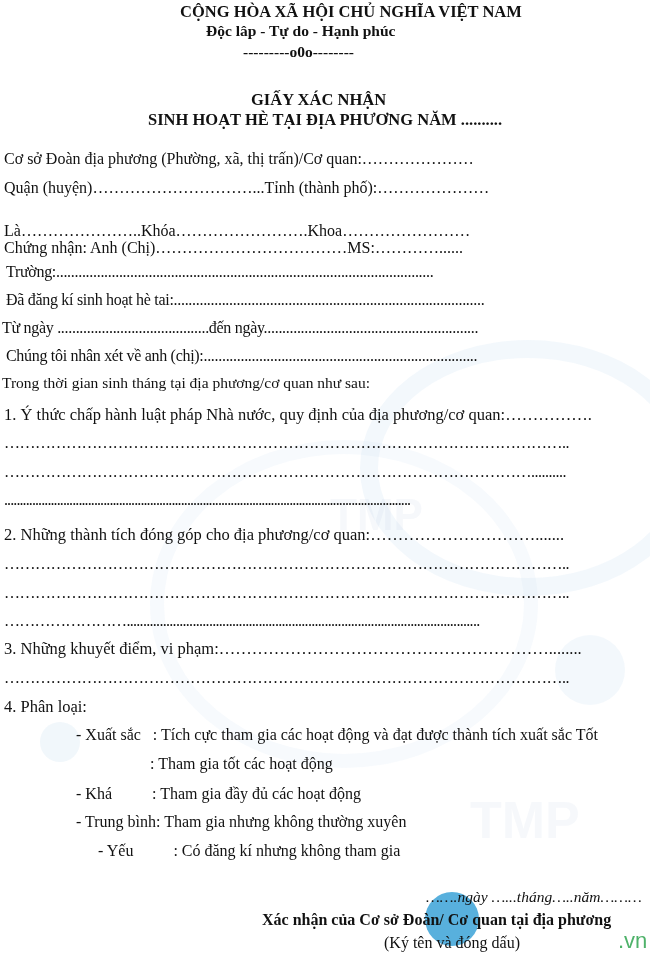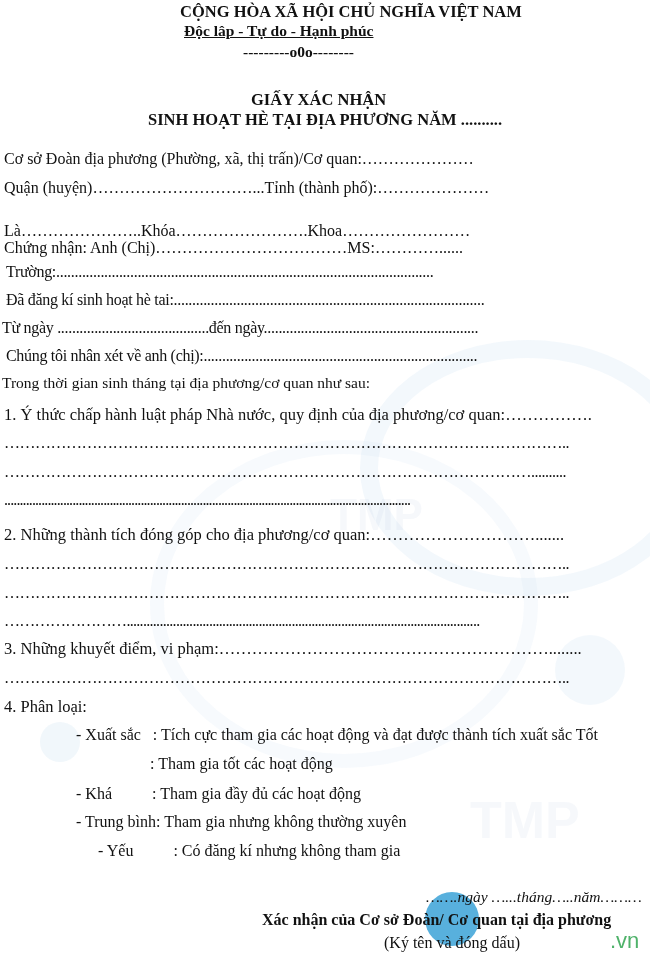--- a/index.html
+++ b/index.html
@@ -36,37 +36,37 @@
     }
     .logo .T {
       position: absolute; left: 10px; top: 4px; width: 54px; height: 54px; border-radius: 50%;
       background: rgba(32, 150, 210, 0.75);
     }
     .logo .word {
       position: absolute; left: 40px; top: 4px; font-family: "Liberation Sans", sans-serif;
       font-weight: bold; font-size: 34px; color: rgba(32, 150, 210, 0.75); letter-spacing: -1px;
     }
     .logo .vn {
-      position: absolute; left: 195px; top: 40px; font-family: "Liberation Sans", sans-serif;
+      position: absolute; left: 203px; top: 40px; font-family: "Liberation Sans", sans-serif;
       font-size: 22px; color: rgba(60, 170, 90, 0.9);
     }
     .over { position: absolute; z-index: 2; }
   </style>
 </head>
 <body>
 
 <div class="wm wm-circle1"></div>
 <div class="wm wm-circle2"></div>
 <div class="wm wm-dot"></div>
 <div class="wm wm-dot2"></div>
 <div class="wm wm-tmp">TMP</div>
 <div class="wm wm-tmp2">TMP</div>
 
 <div class="line h1" style="left:180px; top:2px;">CỘNG HÒA XÃ HỘI CHỦ NGHĨA VIỆT NAM</div>
-<div class="line h2" style="left:184px; top:22px;text-decoration:underline;">Độc lâp - Tự do - Hạnh phúc</div>
+<div class="line h2" style="left:206px; top:22px;">Độc lâp - Tự do - Hạnh phúc</div>
 <div class="line h2" style="left:243px; top:43px;">---------o0o--------</div>
 
 <div class="line title" style="left:251px; top:90px;">GIẤY XÁC  NHẬN</div>
 <div class="line title" style="left:148px; top:110px;">SINH HOẠT HÈ TẠI ĐỊA PHƯƠNG NĂM ..........</div>
 
 <div class="line" style="left:4px; top:150px;">Cơ sở Đoàn địa phương (Phường, xã, thị trấn)/Cơ quan:…………………</div>
 <div class="line" style="left:4px; top:179px;">Quận (huyện)…………………………...Tỉnh (thành phố):…………………</div>
 <div class="line" style="left:4px; top:207px;margin-top:32px;">Chứng nhận: Anh (Chị)………………………………MS:…………......</div>
 <div class="line" style="left:4px; top:222px;">Là…………………..Khóa…………………….Khoa……………………</div>
 <div class="line" style="left:6px; top:263px; letter-spacing:-0.3px;">Trường:......................................................................................................</div>

